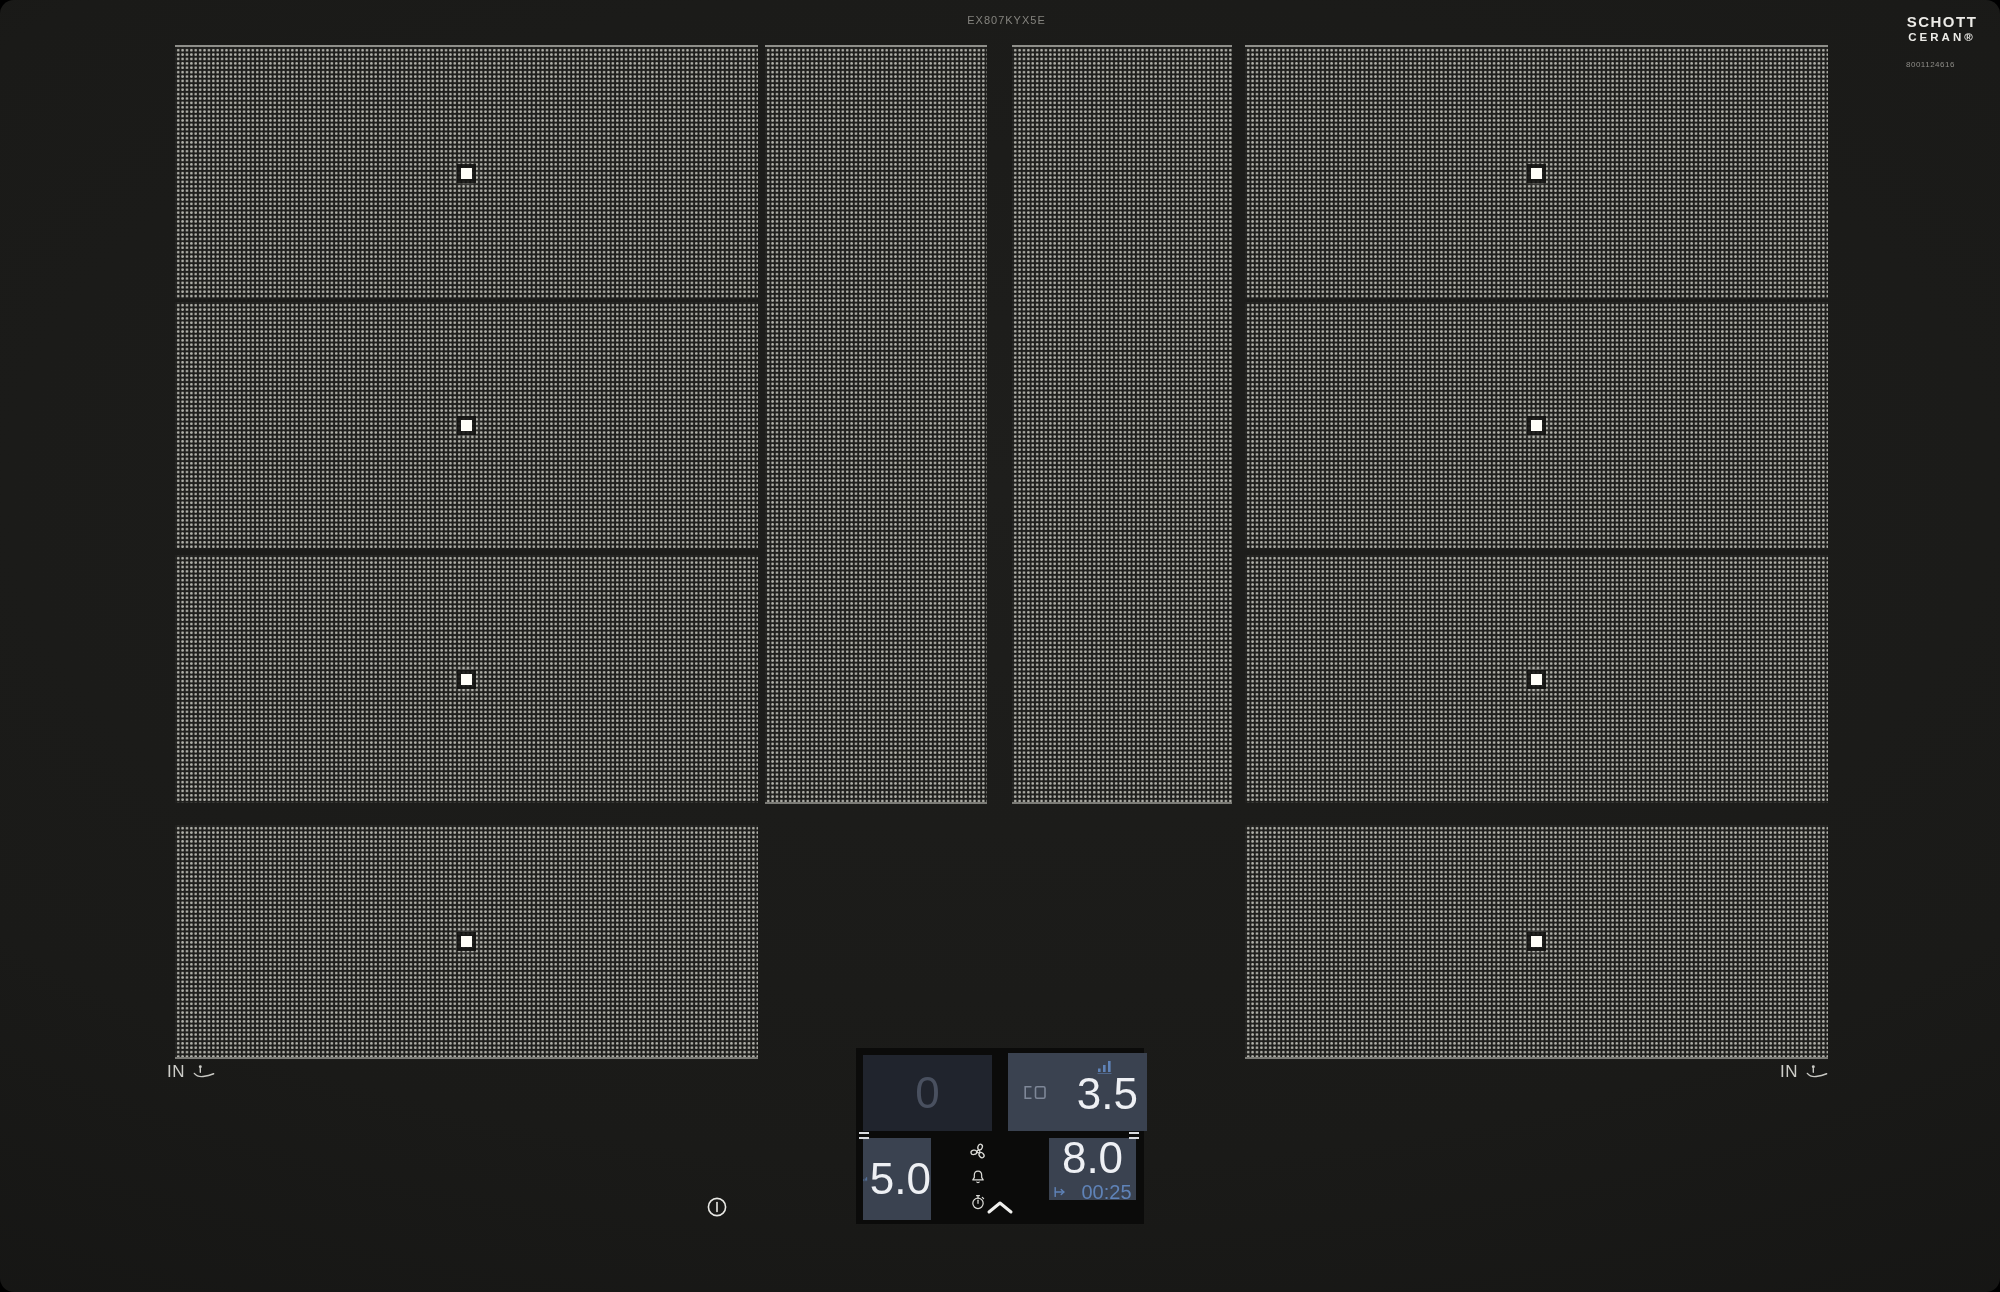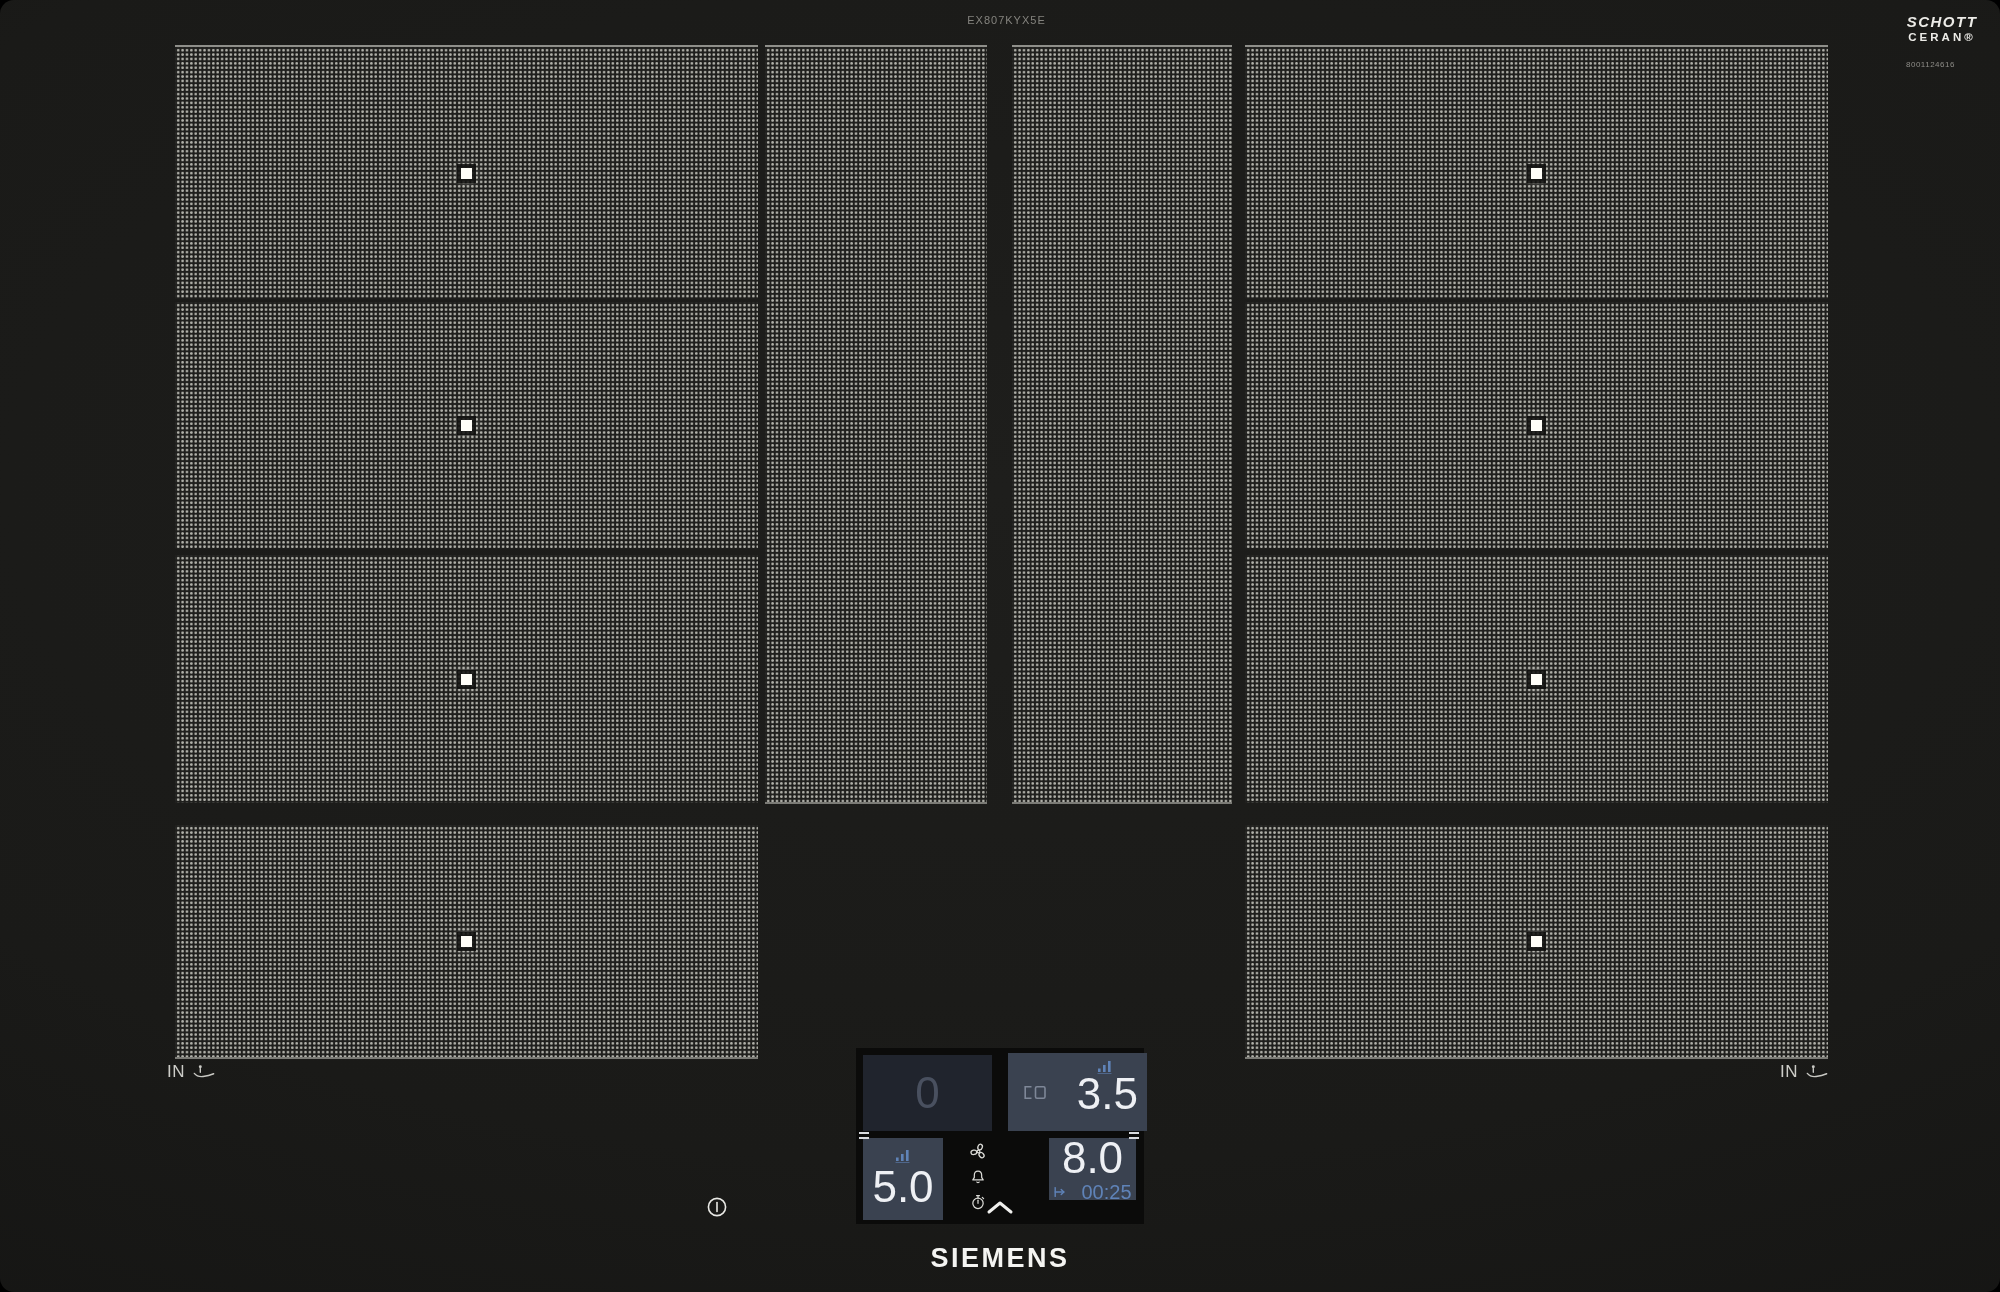--- a/index.html
+++ b/index.html
@@ -5,21 +5,21 @@
   html,body{margin:0;padding:0;background:#000;}
   .stage{
     position:relative;width:2000px;height:1292px;overflow:hidden;border-radius:14px;
     background:radial-gradient(120% 95% at 50% 38%, #1e1e1c 0%, #1a1a18 55%, #121211 100%);
     font-family:"Liberation Sans","DejaVu Sans",sans-serif;
   }
   
   .model{position:absolute;left:13px;right:0;top:14px;text-align:center;font-size:11px;
     color:#84837e;letter-spacing:1px;}
   .schott{position:absolute;left:1906px;top:14px;width:72px;color:#ecebe7;line-height:1.1;}
-  .schott .l1{font-size:15px;font-weight:bold;letter-spacing:1.5px;text-align:center;font-style:italic;}
+  .schott .l1{font-size:15px;font-weight:bold;letter-spacing:1.5px;text-align:center;}
   .schott .l2{font-size:11.5px;font-weight:bold;letter-spacing:3px;text-align:center;}
   .schott .code{font-size:8px;color:#8e8d88;margin-top:18px;letter-spacing:.5px;text-align:left;}
   .studioline{position:absolute;left:0;right:0;top:990px;text-align:center;font-size:26px;
     font-weight:300;color:#d2d0cc;letter-spacing:.5px;}
   .siemens{position:absolute;left:0;right:0;top:1243px;text-align:center;font-size:27px;
     font-weight:bold;letter-spacing:2.5px;color:#f4f4f2;}
   
   .zone{position:absolute;display:flex;align-items:center;justify-content:center;
     background-color:#1f1f1d;
     background-image:radial-gradient(circle,#b0b0a9 1.1px,rgba(0,0,0,0) 1.45px);
@@ -42,22 +42,22 @@
   .in-group{position:absolute;display:flex;align-items:center;gap:7px;
     color:#cdcdc8;font-size:17px;letter-spacing:.5px;}
   .in-left{left:167px;top:1062px;}
   .in-right{left:1780px;top:1062px;}
   
   .panel{position:absolute;left:856px;top:1048px;width:288px;height:176px;background:#0b0b0a;}
   .subpanel{position:absolute;}
   .p-rear-left{left:7px;top:7px;width:129px;height:76px;background:#20242d;
     display:flex;align-items:center;justify-content:center;}
   .p-rear-right{left:152px;top:5px;width:139px;height:78px;background:#3a4250;}
-  .p-front-left{left:7px;top:90px;width:80px;height:82px;background:#3a4250;
-    display:flex;flex-direction:column;align-items:center;justify-content:center;gap:2px;}
+  .p-front-left{left:7px;top:90px;width:68px;height:82px;background:#3a4250;
+    display:flex;flex-direction:row;align-items:center;justify-content:center;gap:2px;}
   .p-front-right{left:193px;top:90px;width:87px;height:62px;background:#3a4250;
     display:flex;flex-direction:column;align-items:center;justify-content:center;gap:0px;}
   .level{color:#eef0f4;font-size:44px;font-weight:300;line-height:1;}
   .level-standby{color:#49505f;font-size:44px;font-weight:300;line-height:1;}
   .p-rear-right .bars{position:absolute;right:34px;top:7px;}
   .p-rear-right .bridge{position:absolute;left:15px;top:32px;}
   .p-rear-right .level{position:absolute;right:9px;top:19px;}
   .timer-row{display:flex;align-items:center;gap:14px;margin-top:2px;}
   .timer-text{color:#5f83b8;font-size:20px;line-height:1;}
   .func-icons{position:absolute;left:100px;top:93px;width:44px;display:flex;
@@ -215,15 +215,14 @@
     <div class="handle handle-left">
       <div class="bar"></div>
         <div class="bar"></div>
     </div>
     <div class="handle handle-right">
       <div class="bar"></div>
         <div class="bar"></div>
     </div>
   </div>
 
-  <div class="siemens">SIEMENS</div>
 
 </div>
 
 </body></html>

